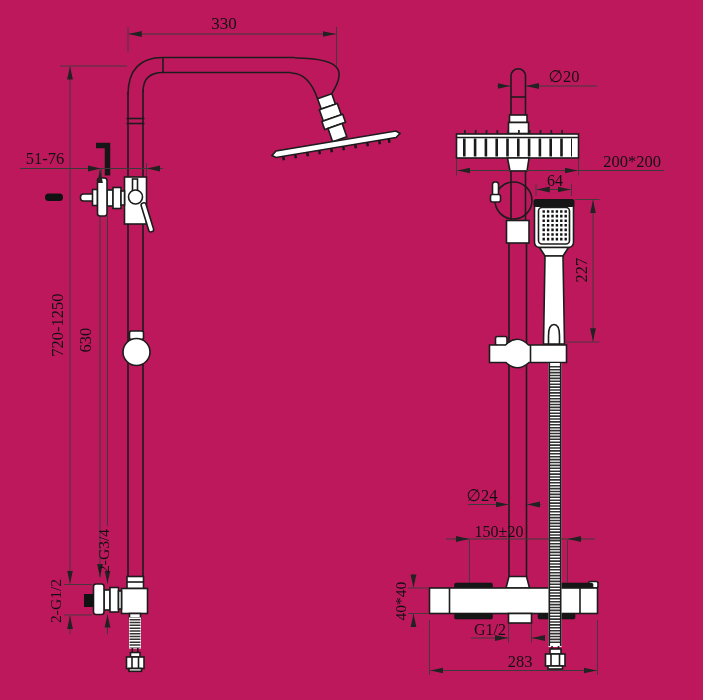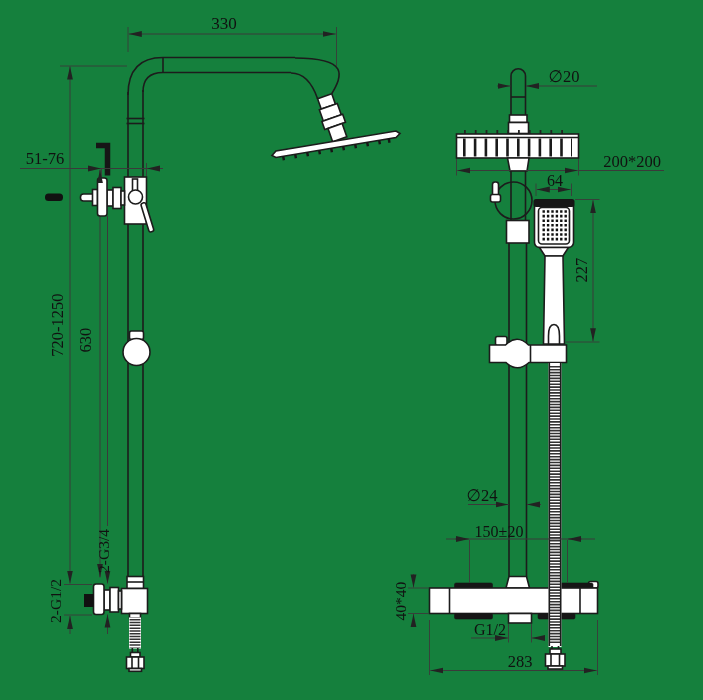--- a/index.html
+++ b/index.html
@@ -1,16 +1,16 @@
 <!DOCTYPE html>
 <html><head>
 <meta charset="utf-8">
 <style>
   html,body{margin:0;padding:0;background:#e8e8e8;}
-  .stage{width:703px;height:700px;background:#15803d;position:relative;overflow:hidden;
+  .stage{width:703px;height:700px;background:#be185d;position:relative;overflow:hidden;
          font-family:"Liberation Serif","DejaVu Serif","DejaVu Sans",serif;}
   svg{display:block;}
   .shape{fill:none;stroke:#1c1c1c;stroke-width:1.6;}
   .shapeW{fill:#ffffff;stroke:#1c1c1c;stroke-width:1.6;}
   .shapeD{fill:#161616;stroke:#161616;stroke-width:0.6;}
   .thick{fill:none;stroke:#161616;stroke-width:5.5;}
   .dim{fill:none;stroke:#3a3a3a;stroke-width:1;}
   .ext{fill:none;stroke:#3a3a3a;stroke-width:0.9;}
   .lbl{fill:#111;font-size:16.5px;text-anchor:middle;}
   .lblS{fill:#111;font-size:15.5px;text-anchor:middle;}

